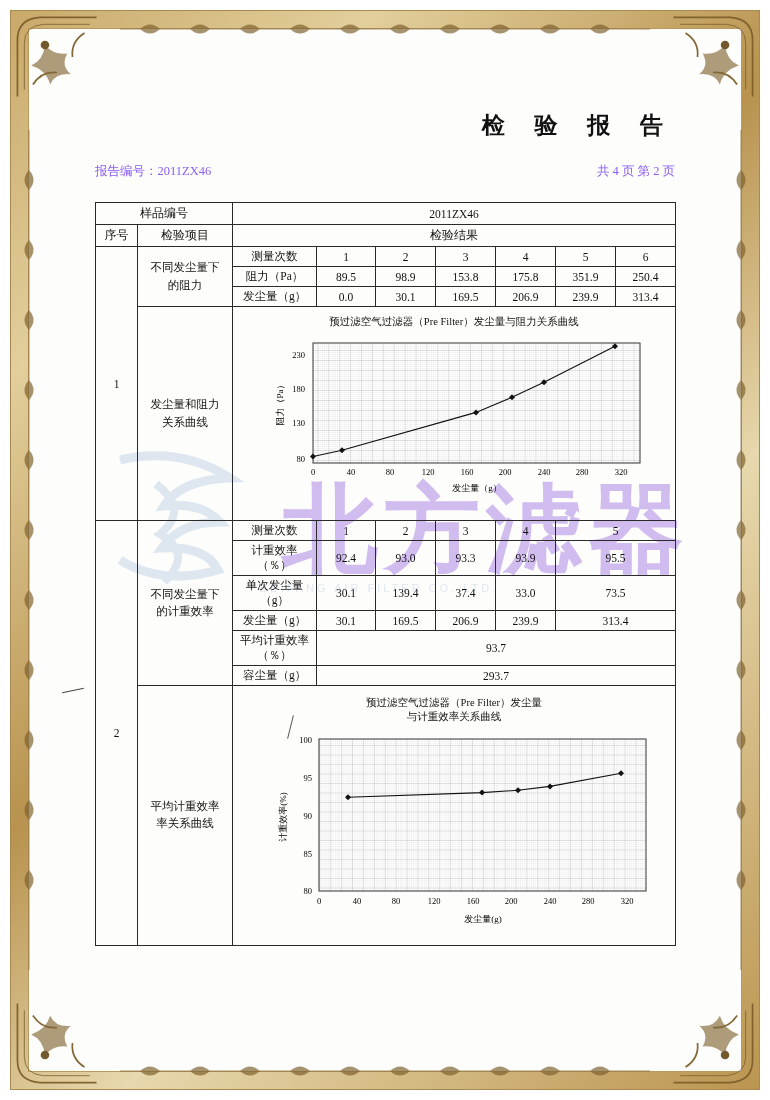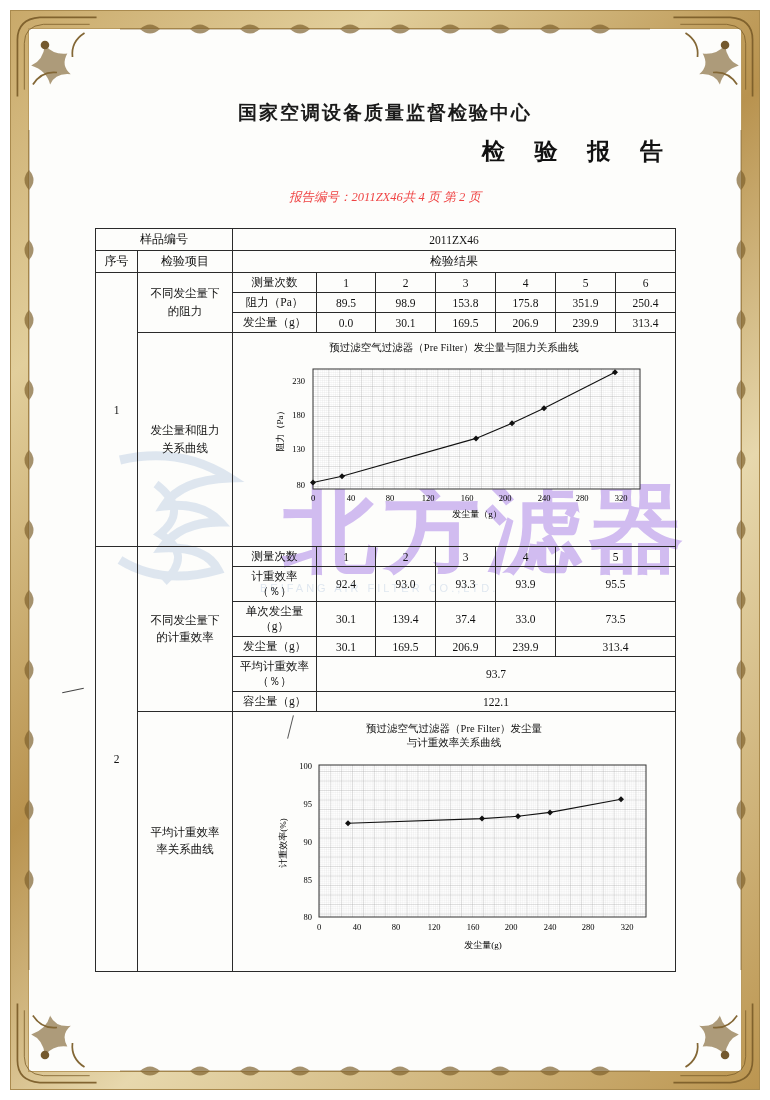--- a/index.html
+++ b/index.html
@@ -27,21 +27,21 @@
   .wm-text{position:absolute;left:190px;top:36px;font-size:96px;font-weight:bold;color:#6d28d9;
     font-family:"DejaVu Sans",sans-serif;letter-spacing:6px;margin-left:32px;}
   .wm-sub{position:absolute;left:200px;top:152px;font-size:11px;color:#9ab4d6;letter-spacing:3px;
     font-family:"Liberation Sans",sans-serif;}
   .wm-logo{position:absolute;left:40px;top:10px;width:160px;height:170px;}
 
   
   .content{position:absolute;left:95px;top:100px;width:580px;}
   .org-title{text-align:center;font-size:19px;font-weight:bold;letter-spacing:2px;color:#1a1a1a;}
   .doc-title{text-align:right;font-size:23px;font-weight:bold;letter-spacing:12px;margin-top:10px;color:#111;}
-  .meta-row{display:flex;justify-content:center;margin-top:22px;font-size:12.5px;color:#ef4444;font-style:italic;}
+  .meta-row{display:flex;justify-content:space-between;margin-top:22px;font-size:12.5px;color:#8b5cf6;}
 
   table.main{border-collapse:collapse;width:580px;margin-top:22px;font-size:11.5px;color:#111;table-layout:fixed;}
   table.main td,table.main th{border:1px solid #2a2a2a;padding:2px 3px;text-align:center;vertical-align:middle;font-weight:normal;}
   .lbl{font-size:12px;}
   .sample-no{text-align:left;padding-left:8px;font-family:"Liberation Serif",serif;}
   .num-cell{font-family:"Liberation Serif",serif;}
   .vert-label{line-height:1.5;}
 
   
   .chart-wrap{position:relative;width:100%;}
@@ -163,21 +163,20 @@
     </svg>
     <div class="wm-text">北方滤器</div>
     <div class="wm-sub">BEIFANG  AIR  FILTER  CO.,LTD.</div>
   </div>
 
   <div class="stray-mark"></div>
   <div class="stray-mark2"></div>
 
   <div class="content">
 
-    <div class="org-title">国家空调设备质量监督检验中心</div>
     <div class="doc-title">检 验 报 告</div>
 
     <div class="meta-row">
       <span>报告编号：2011ZX46</span>
       <span>共 4 页 第 2 页</span>
     </div>
 
     <table class="main">
       <colgroup>
         <col style="width:42px">
@@ -326,21 +325,21 @@
         <td class="num-cell">206.9</td>
         <td class="num-cell">239.9</td>
         <td colspan="2" class="num-cell">313.4</td>
       </tr>
       <tr>
         <td>平均计重效率（％）</td>
         <td colspan="6" class="num-cell">93.7</td>
       </tr>
       <tr>
         <td>容尘量（g）</td>
-        <td colspan="6" class="num-cell">122.1</td>
+        <td colspan="6" class="num-cell">293.7</td>
       </tr>
 
       <tr>
         <td class="vert-label">
           <div>平均计重效率</div>
           <div>率关系曲线</div>
         </td>
         <td colspan="7" style="padding:6px 2px 8px;">
           <div class="chart-wrap">
             <div class="chart-title">

